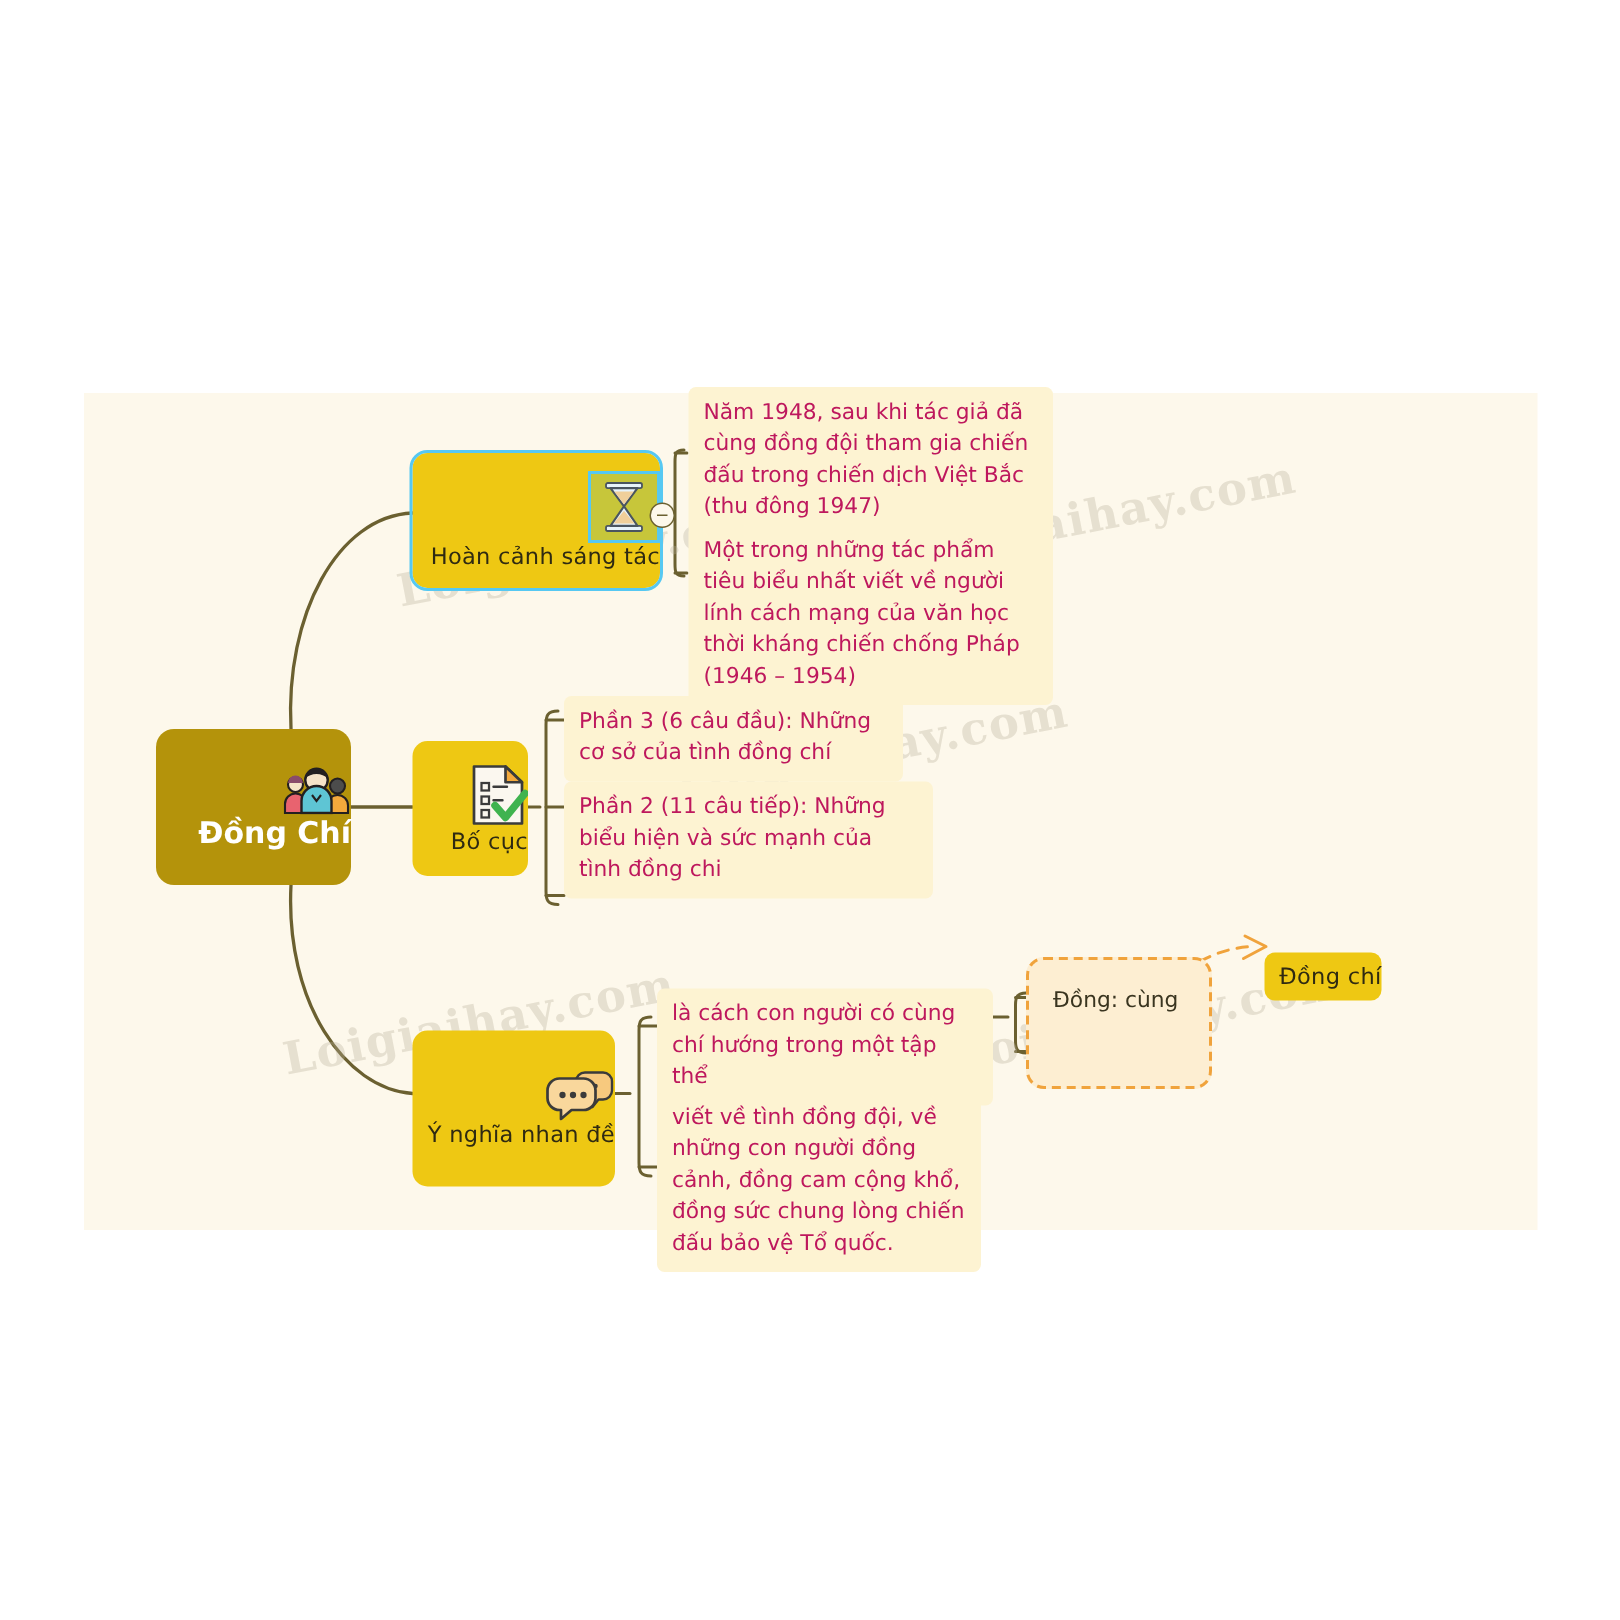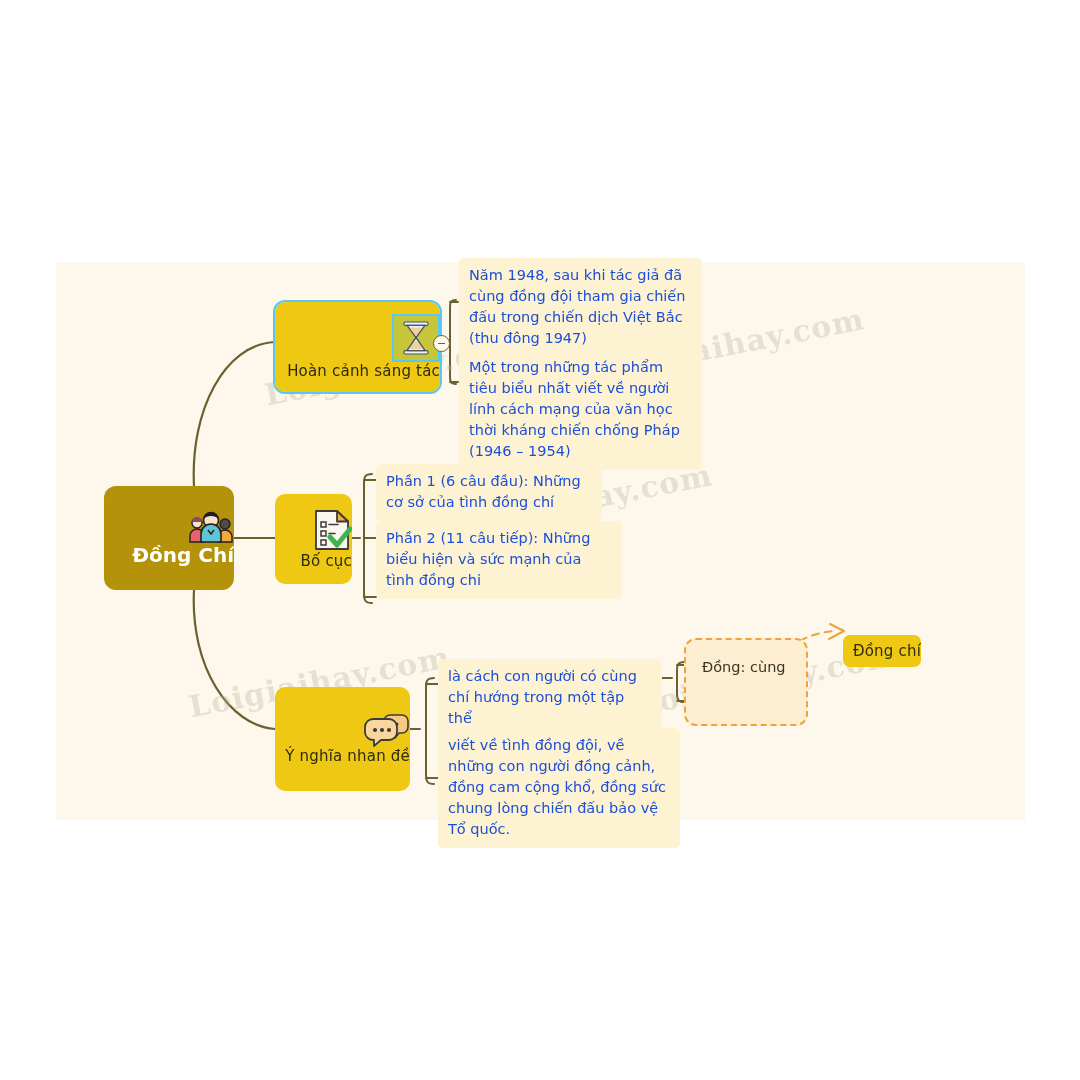--- a/index.html
+++ b/index.html
@@ -68,21 +68,21 @@
     outline: 2.5px solid #56c8f2;
     outline-offset: 0px;
     border-radius: 10px;
   }
   
   .leaf {
     position: absolute;
     box-sizing: border-box;
     background: #fdf3d2;
     border-radius: 5px;
-    color: #1d4ed8;
+    color: #be185d;
     font-size: 14.5px;
     line-height: 1.45;
     padding: 7px 10px 8px 10px;
   }
   .leaf-plain {
     position: absolute;
     box-sizing: border-box;
     color: #3a3520;
     font-size: 14.5px;
     line-height: 1.45;
@@ -232,37 +232,37 @@
         <rect x="9" y="14" width="5" height="5" fill="none" stroke="#3b3b3b" stroke-width="1.5"></rect>
         <rect x="9" y="23" width="5" height="5" fill="none" stroke="#3b3b3b" stroke-width="1.5"></rect>
         <rect x="9" y="32" width="5" height="5" fill="none" stroke="#3b3b3b" stroke-width="1.5"></rect>
         <path d="M17 16.5 h9 M17 25.5 h6" stroke="#3b3b3b" stroke-width="1.6" stroke-linecap="round"></path>
         <path d="M18 29 l7 8 l13 -16" fill="none" stroke="#3fb34f" stroke-width="5" stroke-linecap="round" stroke-linejoin="round"></path>
       </svg>
     </span>
     <span class="node-label">Bố cục</span>
   </div>
 
-  <div class="leaf" style="left:376px; top:464px; width:226px;">Phần 1 (6 câu đầu): Những cơ sở của tình đồng chí</div>
+  <div class="leaf" style="left:376px; top:464px; width:226px;">Phần 3 (6 câu đầu): Những cơ sở của tình đồng chí</div>
   <div class="leaf" style="left:376px; top:521px; width:246px;">Phần 2 (11 câu tiếp): Những biểu hiện và sức mạnh của tình đồng chi</div>
 
   <div class="node node-branch" style="left:275px; top:687px; width:135px; height:104px;">
     <span class="node-icon">
       <svg width="46" height="34" viewBox="0 0 46 34" xmlns="http://www.w3.org/2000/svg">
         <path d="M26 2 h12 a6 6 0 0 1 6 6 v6 a6 6 0 0 1 -6 6 h-3 l-4 5 v-5 h-5 a6 6 0 0 1 -6 -6 v-6 a6 6 0 0 1 6 -6z" fill="#f7c97e" stroke="#3b3b3b" stroke-width="1.6" stroke-linejoin="round"></path>
         <circle cx="33" cy="11" r="1.5" fill="#3b3b3b"></circle>
         <path d="M10 6 h14 a8 8 0 0 1 8 8 v5 a8 8 0 0 1 -8 8 h-8 l-7 6 v-6 h-1 a8 8 0 0 1 -8 -8 v-5 a8 8 0 0 1 8 -8z" transform="translate(1,0)" fill="#f9d79c" stroke="#3b3b3b" stroke-width="1.8" stroke-linejoin="round"></path>
         <circle cx="11" cy="17" r="2.1" fill="#3b3b3b"></circle>
         <circle cx="18" cy="17" r="2.1" fill="#3b3b3b"></circle>
         <circle cx="25" cy="17" r="2.1" fill="#3b3b3b"></circle>
       </svg>
     </span>
     <span class="node-label">Ý nghĩa nhan đề</span>
   </div>
 
   <div class="leaf" style="left:438px; top:659px; width:224px;">là cách con người có cùng chí hướng trong một tập thể</div>
-  <div class="leaf" style="left:438px; top:728px; width:242px;">viết về tình đồng đội, về những con người đồng cảnh, đồng cam cộng khổ, đồng sức chung lòng chiến đấu bảo vệ Tổ quốc.</div>
+  <div class="leaf" style="left:438px; top:728px; width:216px;">viết về tình đồng đội, về những con người đồng cảnh, đồng cam cộng khổ, đồng sức chung lòng chiến đấu bảo vệ Tổ quốc.</div>
 
   <div class="node node-branch" style="left:843px; top:635px; width:78px; height:32px; border-radius:7px;">
     <span class="node-label">Đồng chí</span>
   </div>
 
 </div>
 
 </body></html>

